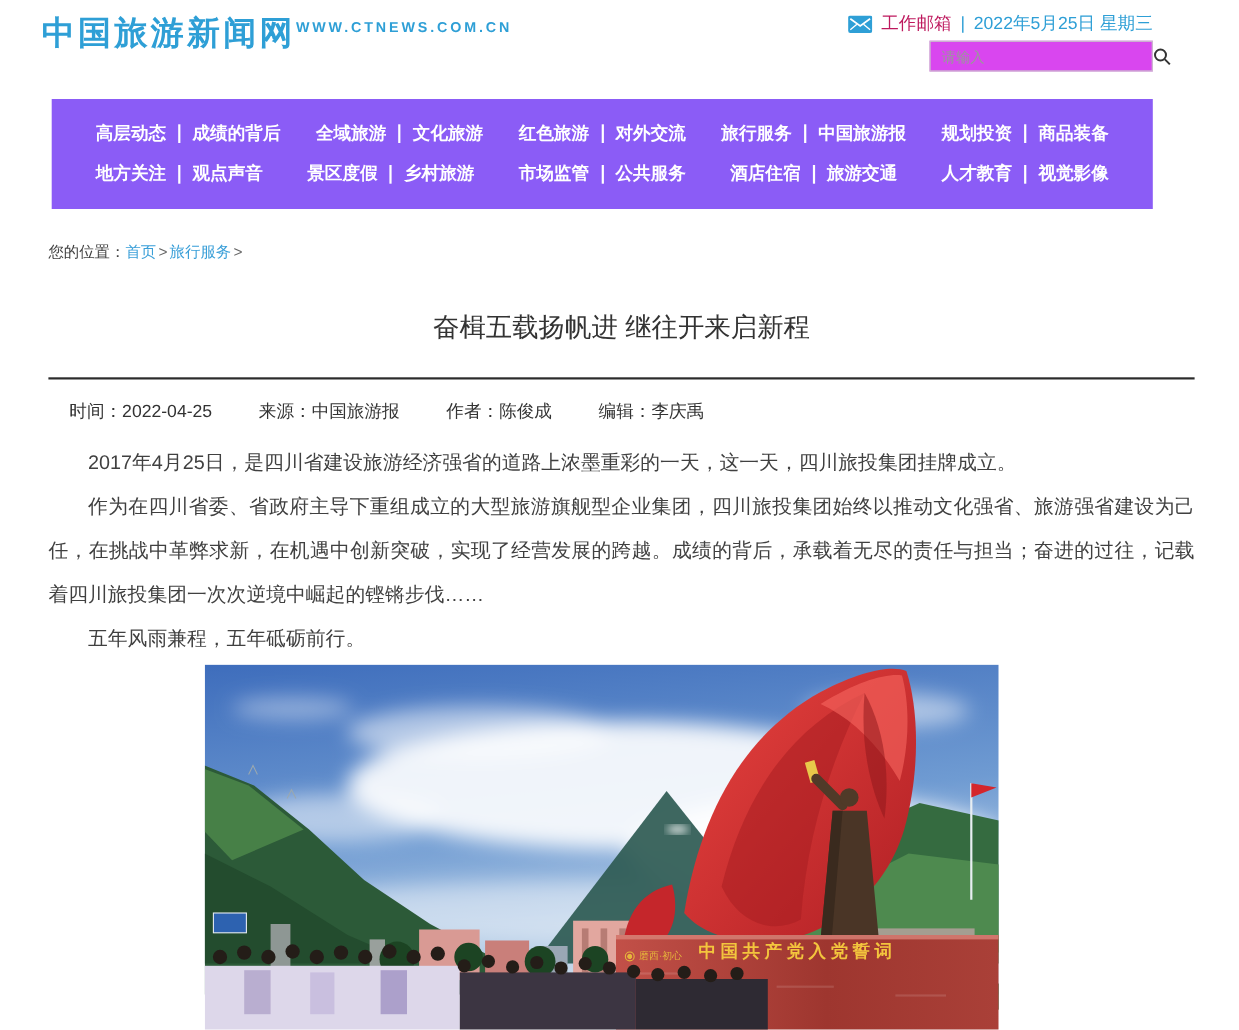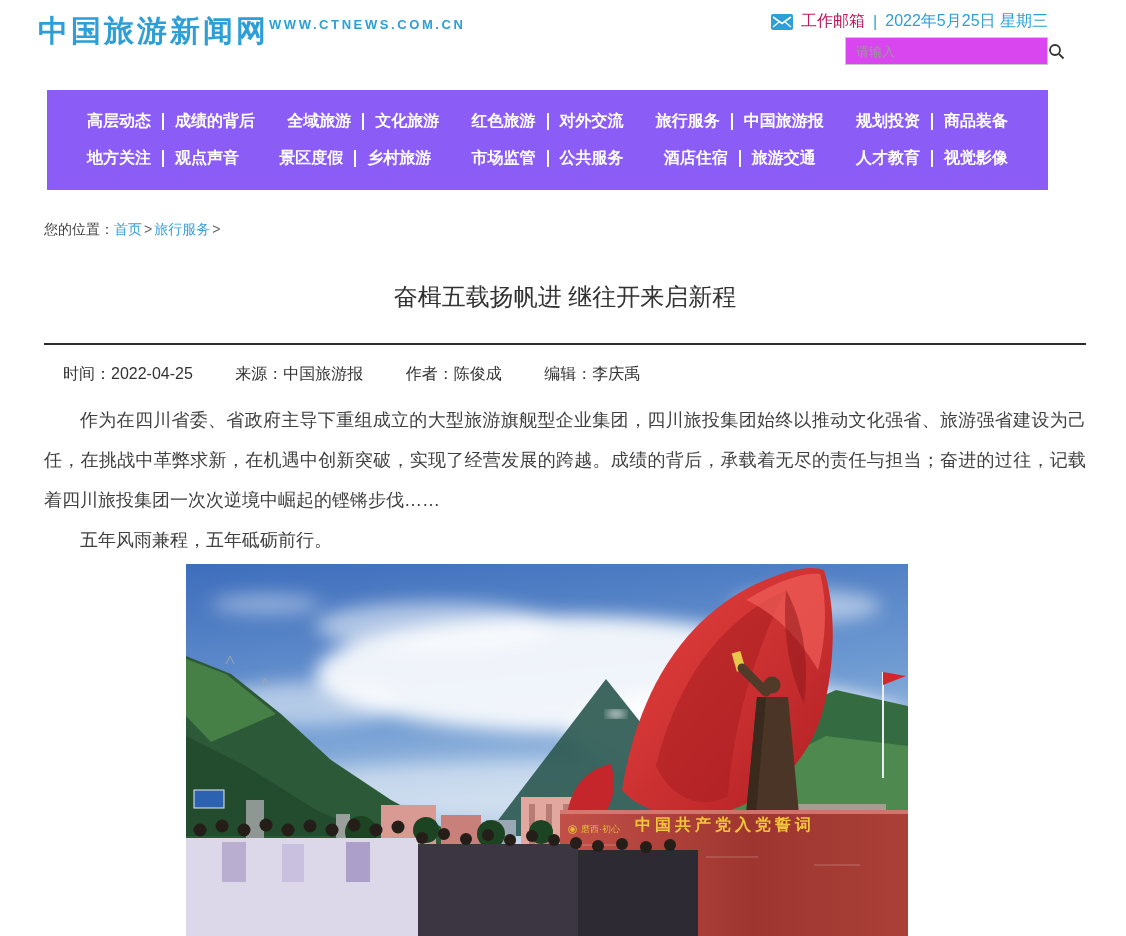--- a/index.html
+++ b/index.html
@@ -155,20 +155,21 @@
   <div class="subtitle">奋楫五载扬帆进 继往开来启新程</div>
   <div class="divider"></div>
   <div class="meta">
     <span>时间：2022-04-25</span>
     <span>来源：中国旅游报</span>
     <span>作者：陈俊成</span>
     <span>编辑：李庆禹</span>
   </div>
 
   <div class="body-text">
+    <p>2017年4月25日，是四川省建设旅游经济强省的道路上浓墨重彩的一天，这一天，四川旅投集团挂牌成立。</p>
     <p>作为在四川省委、省政府主导下重组成立的大型旅游旗舰型企业集团，四川旅投集团始终以推动文化强省、旅游强省建设为己任，在挑战中革弊求新，在机遇中创新突破，实现了经营发展的跨越。成绩的背后，承载着无尽的责任与担当；奋进的过往，记载着四川旅投集团一次次逆境中崛起的铿锵步伐……</p>
     <p>五年风雨兼程，五年砥砺前行。</p>
   </div>
 
   <div class="photo">
     <svg width="722" height="430" viewBox="0 0 722 430">
       <defs>
         <linearGradient id="sky" x1="0" y1="0" x2="0.25" y2="1">
           <stop offset="0" stop-color="#3e6dbc"></stop>
           <stop offset="0.55" stop-color="#6f9bd2"></stop>

